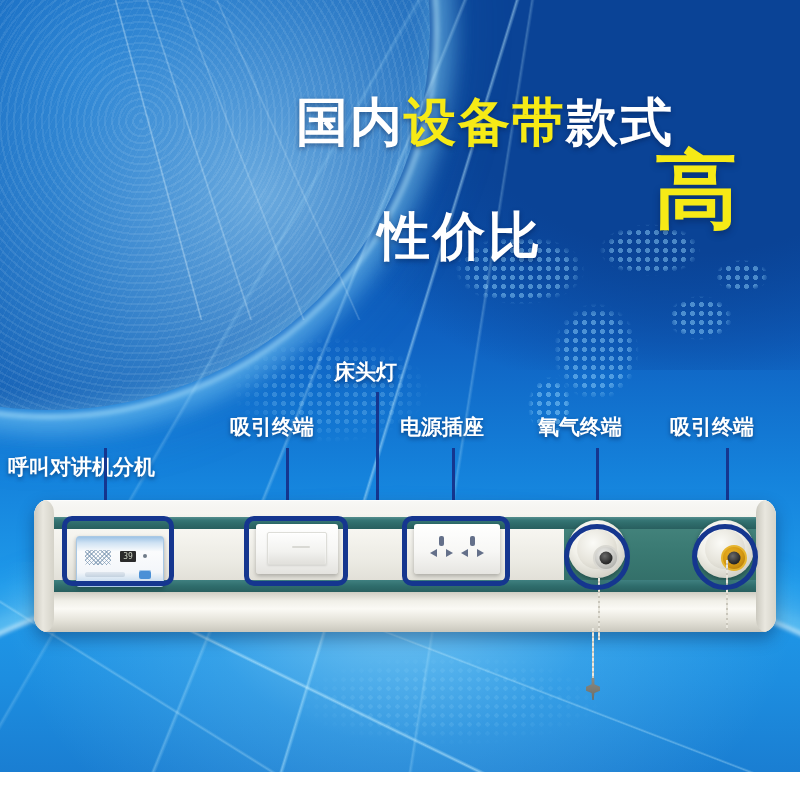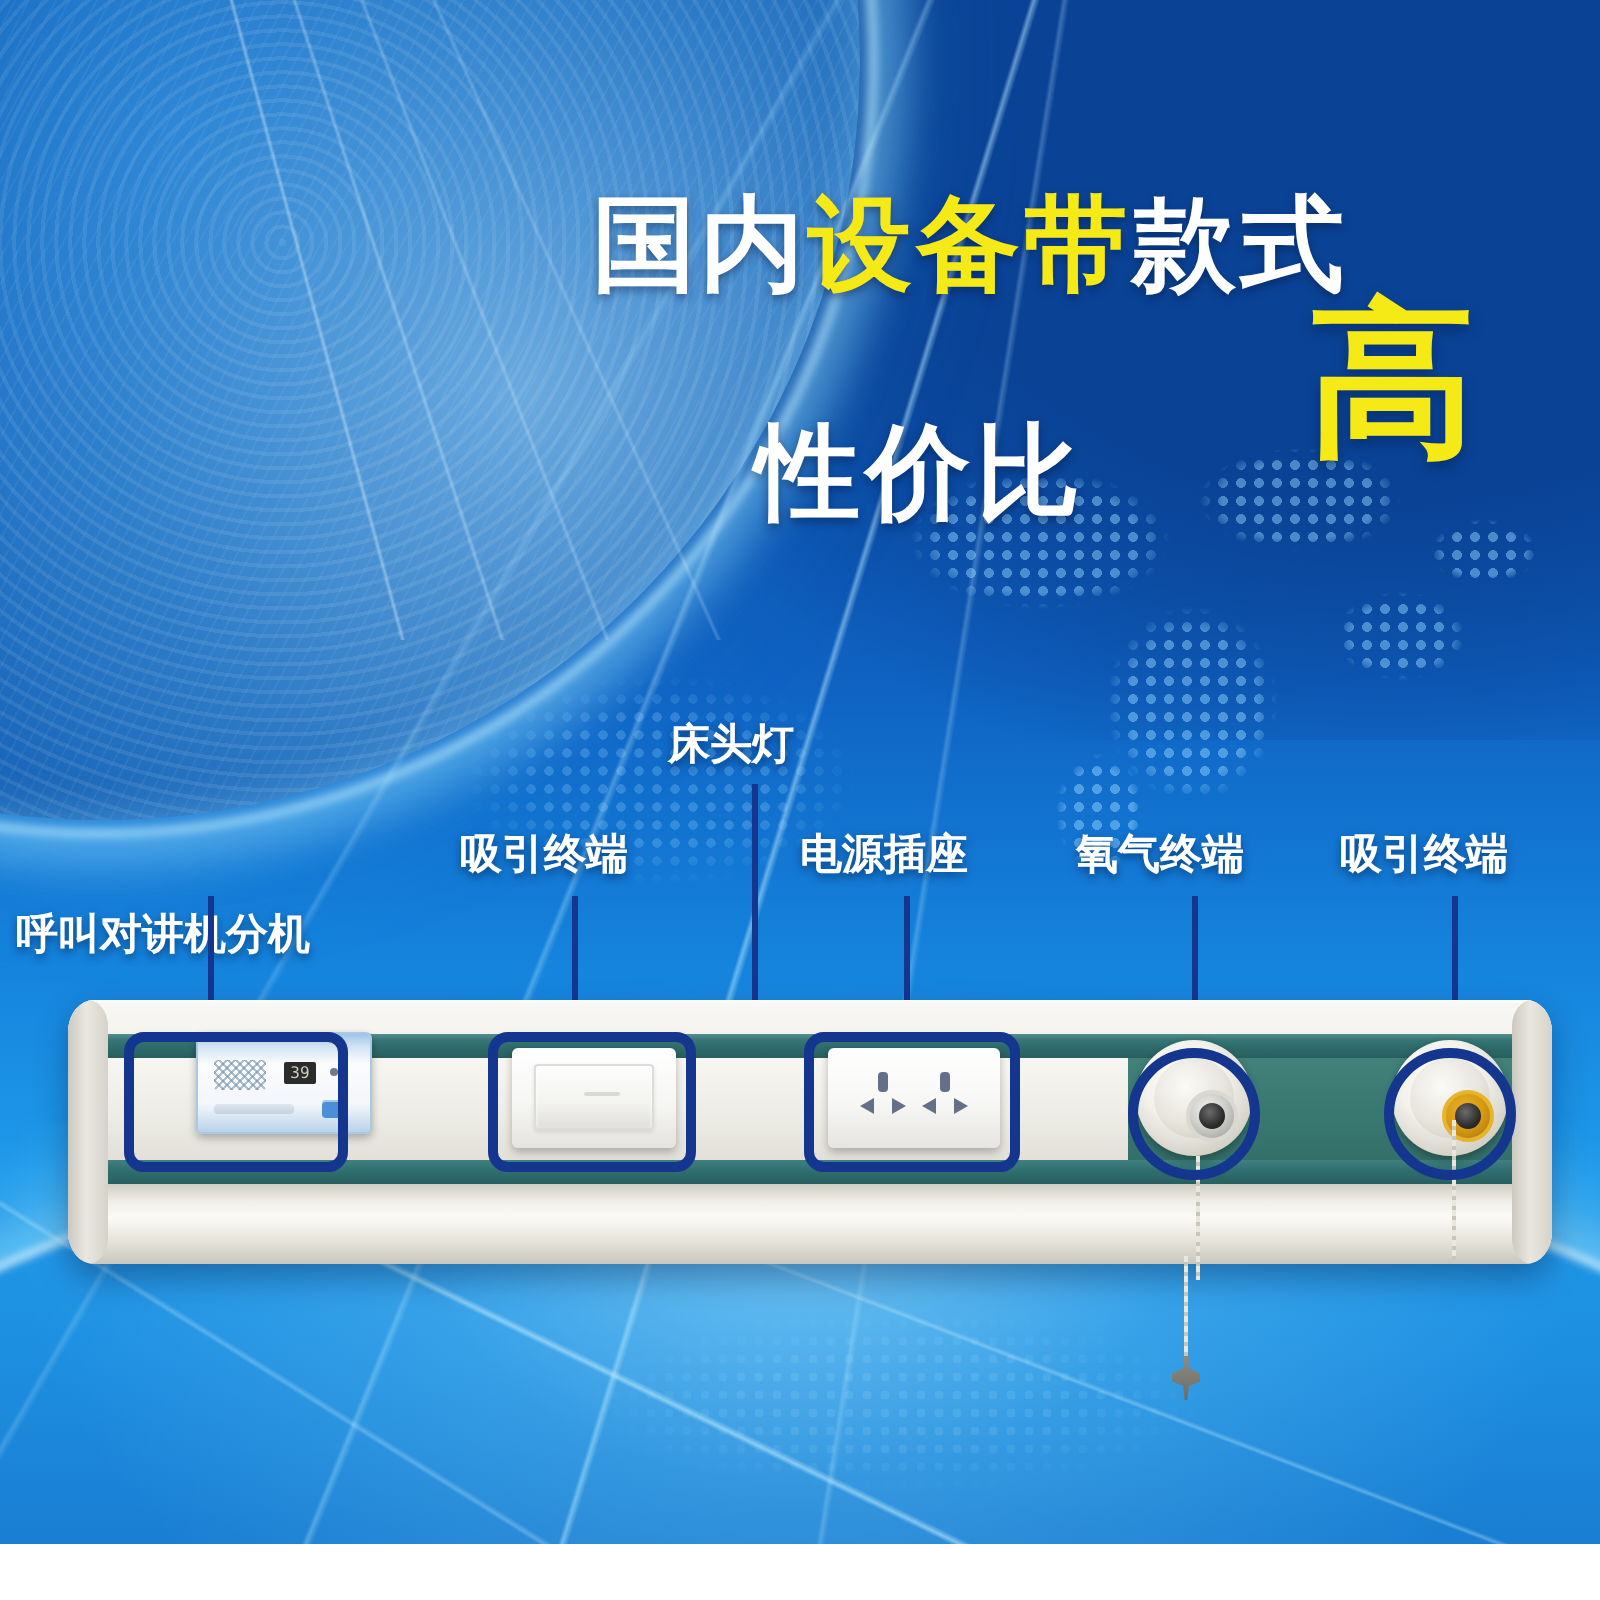--- a/index.html
+++ b/index.html
@@ -263,26 +263,25 @@
   .cap.left { left: 0; }
   .cap.right { left: 722px; }
   .panel-gloss {
     position: absolute; left: 0; top: 0; width: 100%; height: 20px;
     background: linear-gradient(180deg, rgba(255,255,255,0.75), rgba(255,255,255,0));
     border-radius: 13px 13px 0 0 / 17px 17px 0 0;
   }
 
   
   .intercom {
-    position: absolute; left: 42px; top: 16px; width: 88px; height: 51px;
+    position: absolute; left: 42px; top: 36px; width: 88px; height: 51px;
     border-radius: 3px;
     background: linear-gradient(180deg, #9fc4e6 0%, #cfe2f3 12%, #fbfcfd 30%, #f3f6fa 72%, #b9d3ea 100%);
     box-shadow: 0 2px 4px rgba(0,0,0,0.28);
     border: 1px solid #a9c8e4;
-    margin-left: 22px;
   }
   .ic-grille {
     position: absolute; left: 8px; top: 13px; width: 26px; height: 15px;
     background-image: repeating-linear-gradient(45deg, rgba(110,140,170,0.55) 0 1px, rgba(0,0,0,0) 1px 3px),
                       repeating-linear-gradient(-45deg, rgba(110,140,170,0.55) 0 1px, rgba(0,0,0,0) 1px 3px);
     border-radius: 2px;
   }
   .ic-display {
     position: absolute; left: 43px; top: 14px; width: 16px; height: 11px;
     background: #2b2b2b; border-radius: 1px;

